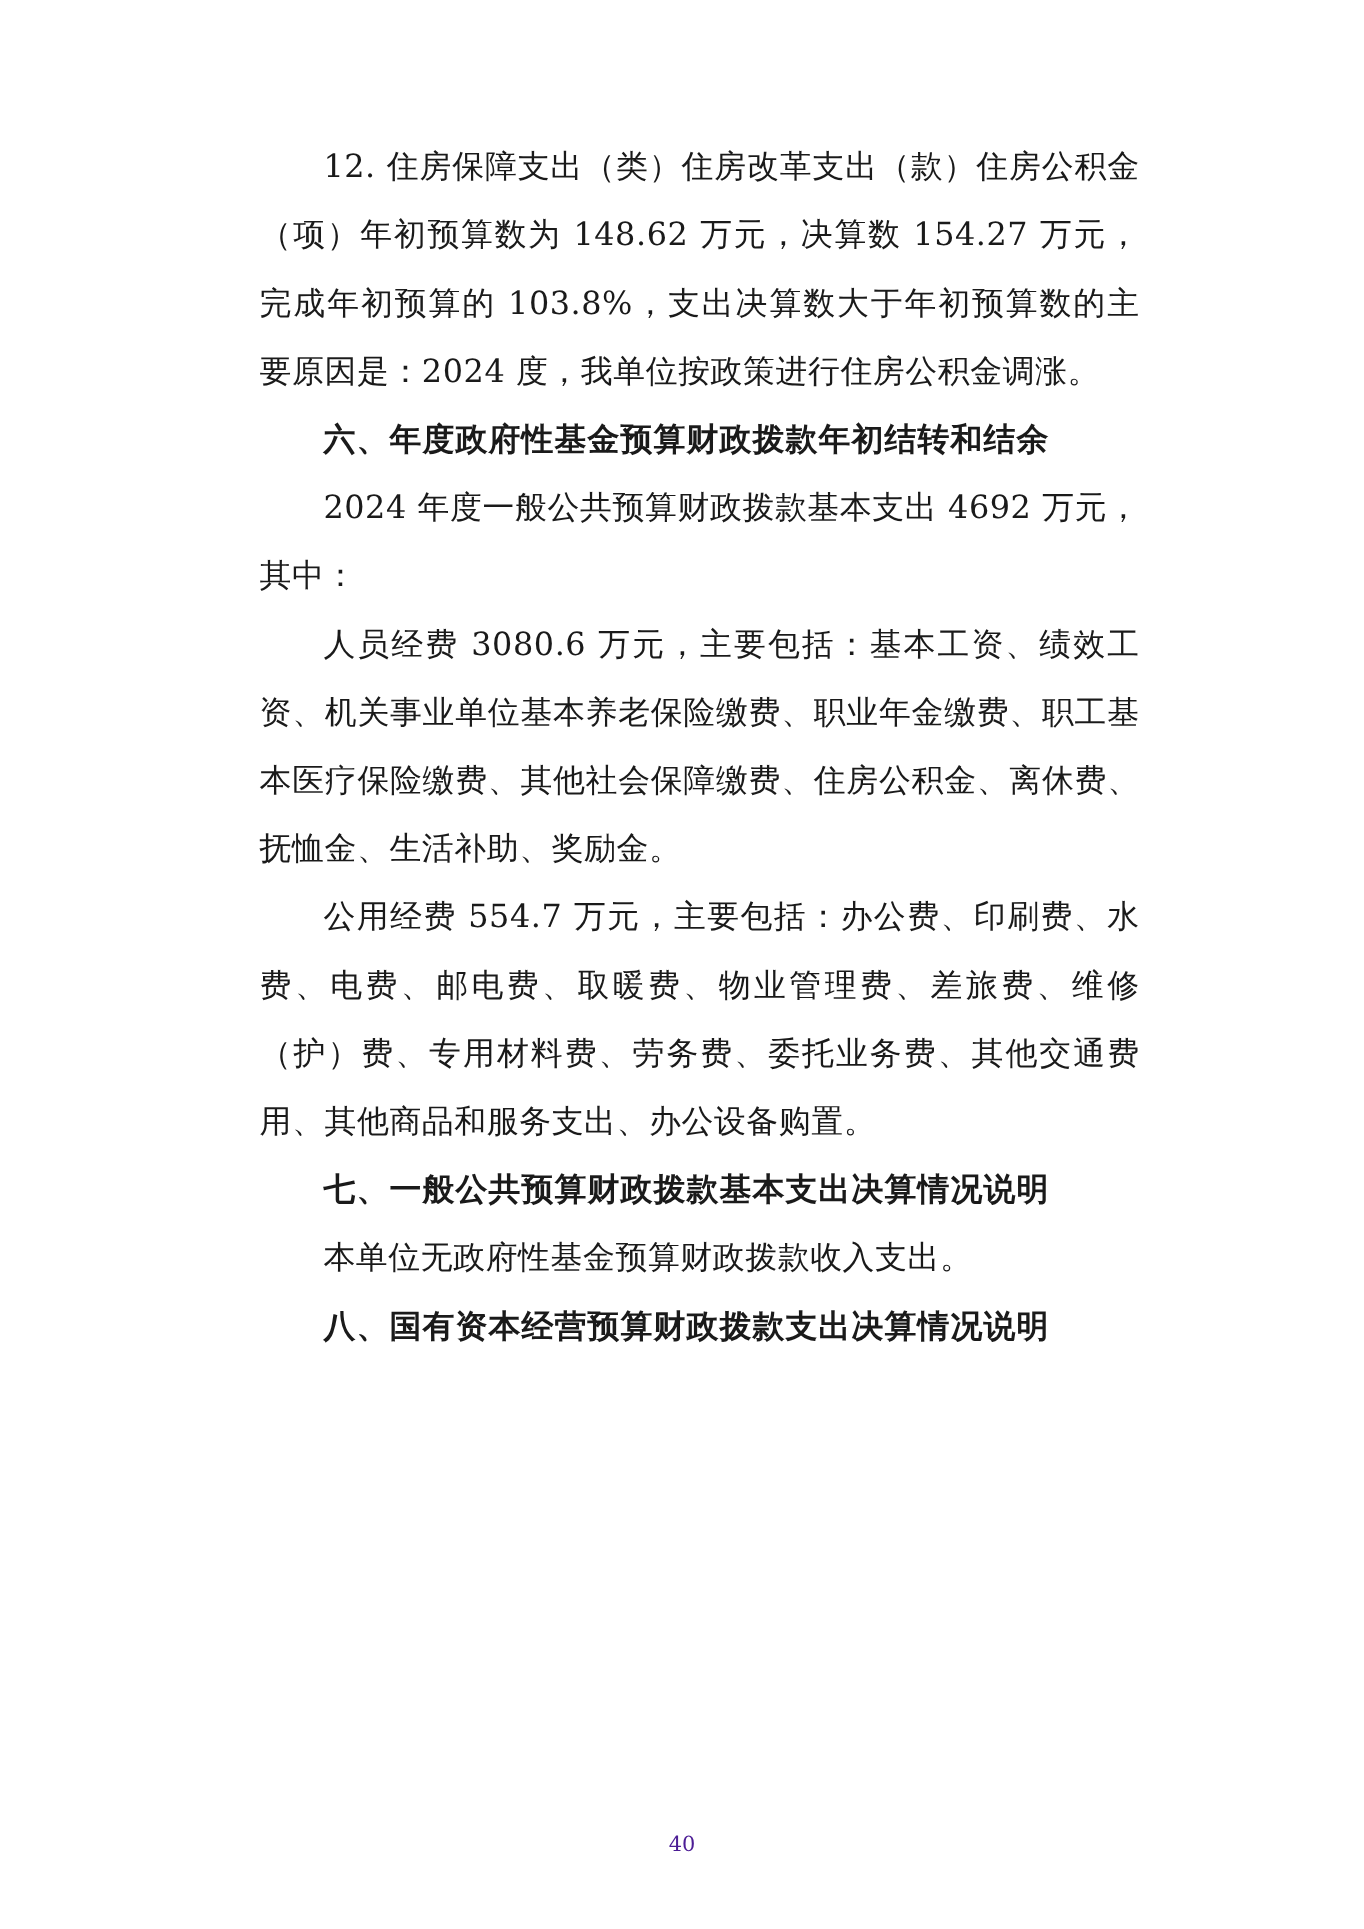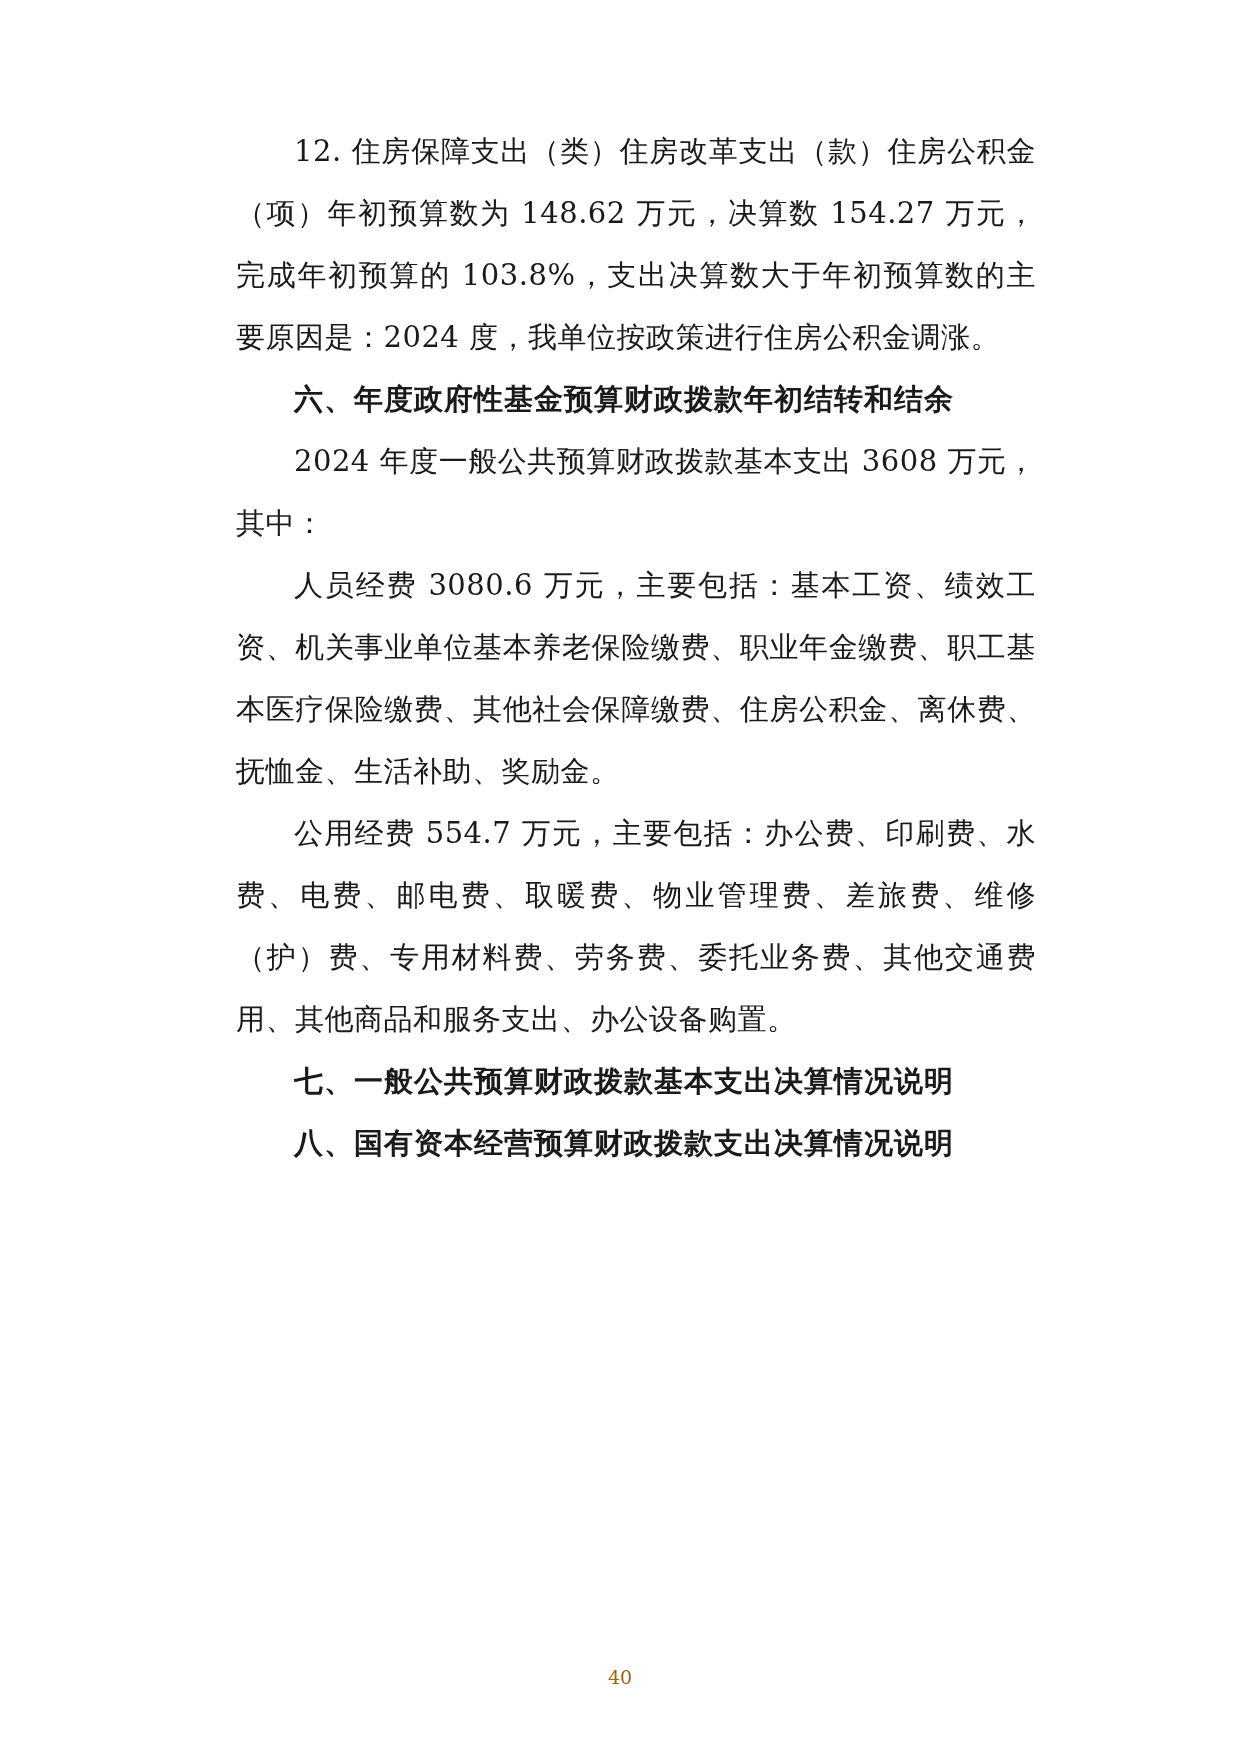--- a/index.html
+++ b/index.html
@@ -45,43 +45,44 @@
     letter-spacing: 1px;
     font-family: "DejaVu Sans", "Liberation Sans", sans-serif;
   }
   .page-number {
     position: absolute;
     bottom: 66px;
     left: 0;
     width: 100%;
     text-align: center;
     font-size: 19px;
-    color: #a16207;
+    color: #4c1d95;
     font-family: "DejaVu Serif", "Liberation Serif", serif;
   }
 </style>
 </head>
 <body>
 
 <div class="page">
   <div class="doc-body">
 
     <p class="para">12. 住房保障支出（类）住房改革支出（款）住房公积金（项）年初预算数为 148.62 万元，决算数 154.27 万元，完成年初预算的 103.8%，支出决算数大于年初预算数的主要原因是：2024 度，我单位按政策进行住房公积金调涨。</p>
 
     <h2 class="heading">六、年度政府性基金预算财政拨款年初结转和结余</h2>
 
-    <p class="para">2024 年度一般公共预算财政拨款基本支出 3608 万元，其中：</p>
+    <p class="para">2024 年度一般公共预算财政拨款基本支出 4692 万元，其中：</p>
 
     <p class="para">人员经费 3080.6 万元，主要包括：基本工资、绩效工资、机关事业单位基本养老保险缴费、职业年金缴费、职工基本医疗保险缴费、其他社会保障缴费、住房公积金、离休费、抚恤金、生活补助、奖励金。</p>
 
     <p class="para">公用经费 554.7 万元，主要包括：办公费、印刷费、水费、电费、邮电费、取暖费、物业管理费、差旅费、维修（护）费、专用材料费、劳务费、委托业务费、其他交通费用、其他商品和服务支出、办公设备购置。</p>
 
     <h2 class="heading">七、一般公共预算财政拨款基本支出决算情况说明</h2>
 
 
+    <p class="para">本单位无政府性基金预算财政拨款收入支出。</p>
 
     <h2 class="heading">八、国有资本经营预算财政拨款支出决算情况说明</h2>
 
 
   </div>
 
   <div class="page-number">40</div>
 </div>
 
 </body></html>

